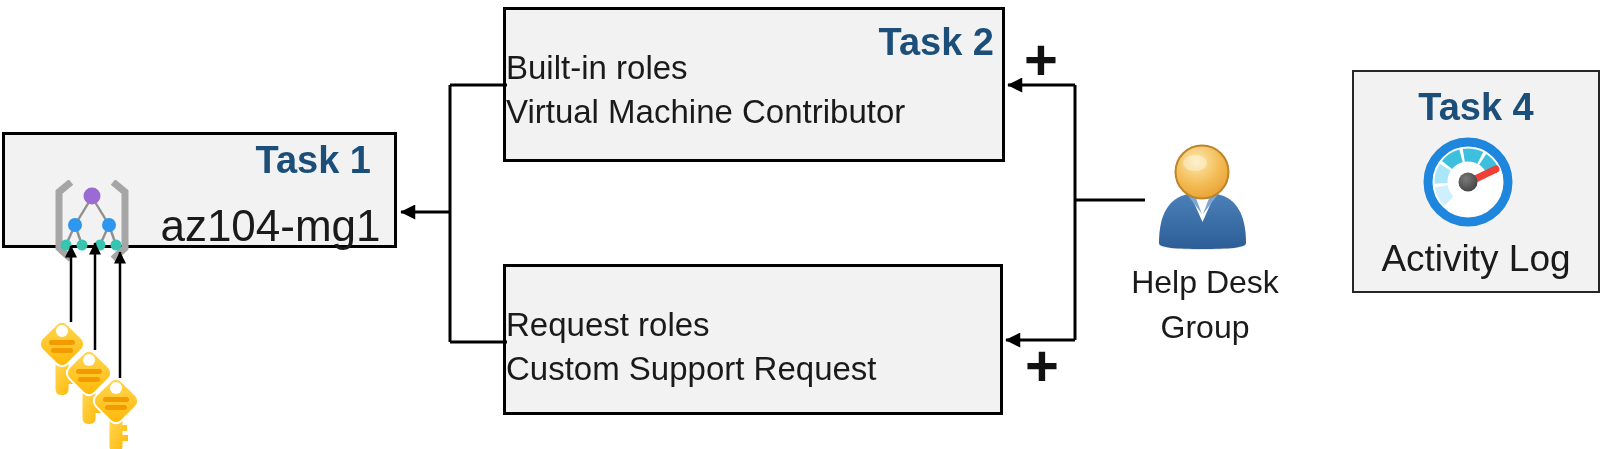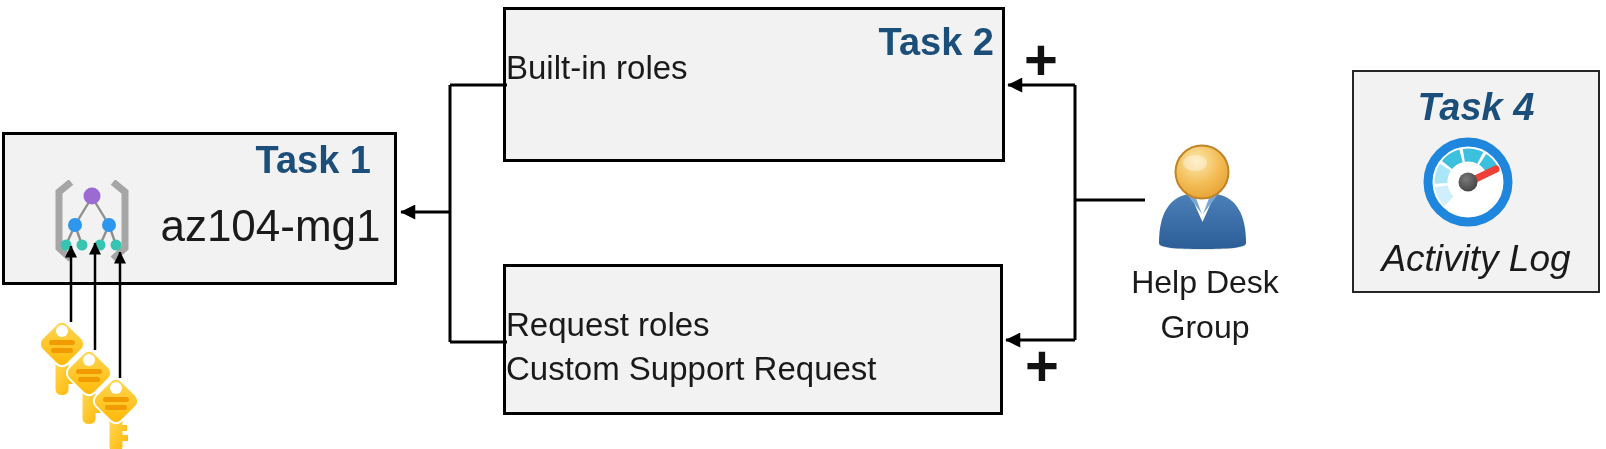--- a/index.html
+++ b/index.html
@@ -4,21 +4,21 @@
 <style>
   html,body{margin:0;padding:0;background:#ffffff;}
   #canvas{
     position:relative;width:1606px;height:449px;background:#fff;overflow:hidden;
     font-family:"Liberation Sans", sans-serif;color:var(--text,#1a1a1a);
   }
   .box{
     position:absolute;background:var(--box-fill,#f2f2f2);
     border:3px solid var(--box-border,#000);box-sizing:border-box;
   }
-  #task4-box{border-width:2px;border-color:#262626;font-style:italic;}
+  #task4-box{border-width:2px;border-color:#262626;}
   .badge{
     position:absolute;font-weight:700;font-size:38px;
     color:var(--task-badge,#1b4e79);white-space:nowrap;
   }
   #task1-box .badge{top:4px;right:23px;}
   #task2-box .badge{top:11px;right:8px;}
   #task3-box .badge{top:16px;right:12px;}
   #task4-box .badge{top:14px;left:0;width:100%;text-align:center;}
   .boxlines{
     position:absolute;left:0;width:100%;text-align:left;
@@ -48,21 +48,21 @@
   #plus-top{left:1011px;top:31px;}
   #plus-bottom{left:1012px;top:337px;}
   #connector-svg{position:absolute;left:0;top:0;z-index:5;pointer-events:none;}
   #keys-icon{position:absolute;left:15px;top:298px;z-index:6;}
 </style>
 </head>
 <body>
 
 <div id="canvas">
 
-  <div class="box" id="task1-box" style="left: 2px; top: 132px; width: 395px; height: 153px;">
+  <div class="box" id="task1-box" style="left: 2px; top: 132px; width: 395px; height: 116px;">
     <div class="badge">Task 1</div>
     <div id="task1-title">az104-mg1</div>
     <svg id="mg-icon" width="78" height="82" viewBox="0 0 78 82">
       <path d="M18,2 L6,12 L6,68 L18,79" fill="none" style="stroke:var(--mg-bracket,#a6a6a6)" stroke-width="7" stroke-linejoin="miter"></path>
       <path d="M60,2 L72,12 L72,68 L60,79" fill="none" style="stroke:var(--mg-bracket,#a6a6a6)" stroke-width="7" stroke-linejoin="miter"></path>
       <g stroke="#8f8f8f" stroke-width="2.4">
         <line x1="39" y1="17" x2="22" y2="45"></line>
           <line x1="39" y1="17" x2="56" y2="45"></line>
         <line x1="22" y1="45" x2="13" y2="65"></line>
           <line x1="22" y1="45" x2="29" y2="65"></line>
@@ -76,20 +76,21 @@
       <circle cx="29" cy="65" r="5.5" style="fill:var(--mg-teal,#37c5b1)"></circle>
       <circle cx="47" cy="65" r="5.5" style="fill:var(--mg-teal,#37c5b1)"></circle>
       <circle cx="63" cy="65" r="5.5" style="fill:var(--mg-teal,#37c5b1)"></circle>
     </svg>
   </div>
 
   <div class="box" id="task2-box" style="left:503px;top:7px;width:502px;height:155px;">
     <div class="badge">Task 2</div>
     <div class="boxlines">
       <div>Built-in roles</div>
+      <div>Virtual Machine Contributor</div>
     </div>
   </div>
 
   <div class="box" id="task3-box" style="left:503px;top:264px;width:500px;height:151px;">
     <div class="boxlines">
       <div>Request roles</div>
       <div>Custom Support Request</div>
     </div>
   </div>
 

